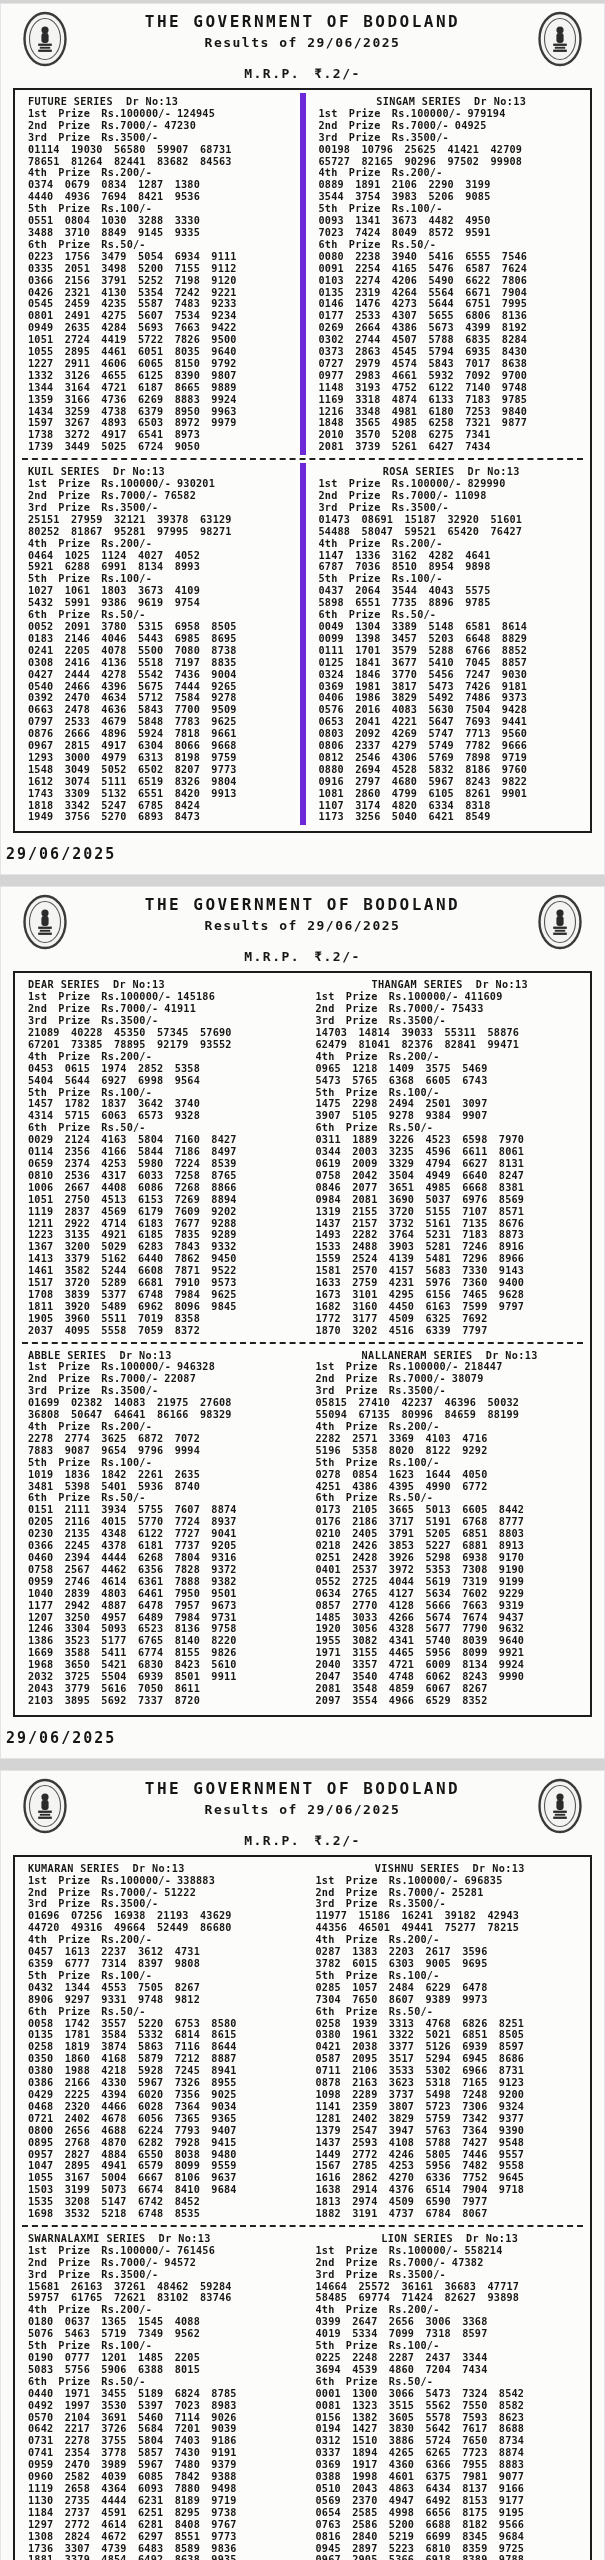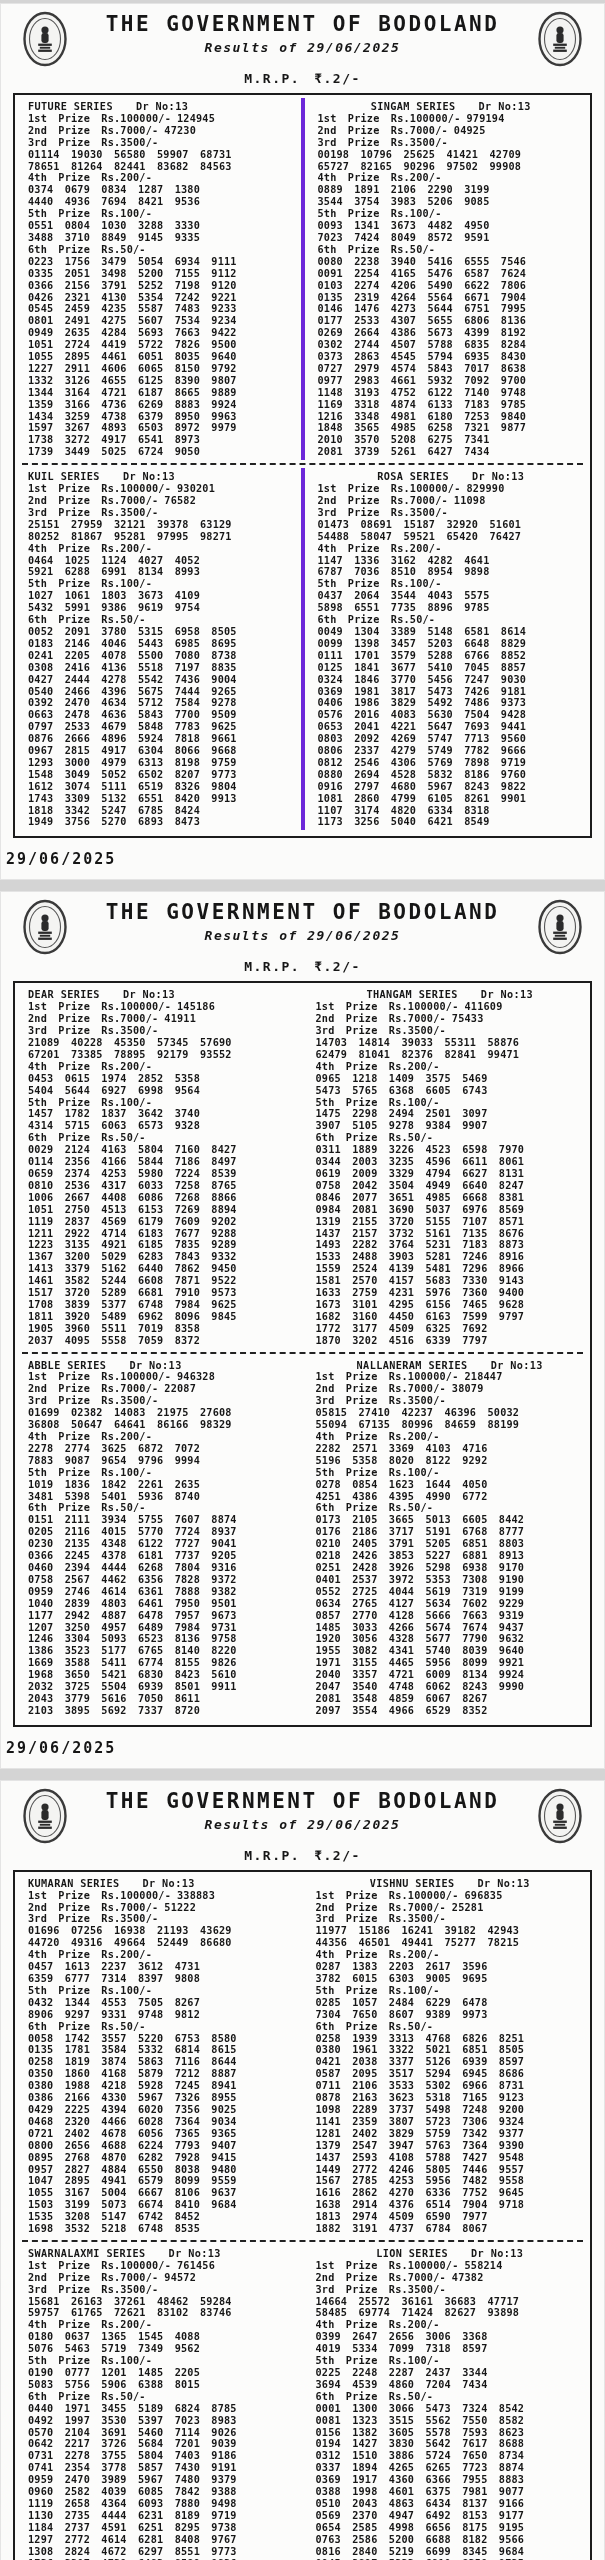--- a/index.html
+++ b/index.html
@@ -9,34 +9,34 @@
     font-family:"DejaVu Sans Mono","Liberation Mono",monospace;
     font-weight:bold;
     color:#161616;
     -webkit-font-smoothing:antialiased;
   }
   #doc-root{display:block;width:605px;padding:3px 0 6px;}
   .ticket{background:#fbfbfa;padding:5px 0 2px;box-shadow:0 0 0 1px #e4e4e4 inset;}
   .ticket + .ticket{margin-top:11px;}
   .ticket-header{display:flex;align-items:flex-start;justify-content:space-between;padding:3px 22px 0 22px;}
   .header-text{flex:1;text-align:center;padding-top:1px;}
-  .gov-title{font-size:21px;letter-spacing:2.5px;}
-  .results-line{font-size:13px;letter-spacing:1.5px;margin-top:4px;font-style:italic;}
+  .gov-title{font-size:16px;letter-spacing:2.5px;}
+  .results-line{font-size:13px;letter-spacing:1.5px;margin-top:4px;}
   .mrp-line{font-size:13px;letter-spacing:1.5px;margin-top:16px;}
   .mrp-val{margin-left:14px;}
   .emblem{width:46px;height:56px;flex:0 0 auto;position:relative;z-index:2;margin-bottom:-20px;}
   .emblem svg{width:100%;height:100%;display:block;}
   .results-box{border:2.5px solid #1c1c1c;margin:7px 13px 3px 13px;padding:3px 0 6px 0;background:#fcfcfb;}
   .series-row{display:flex;align-items:stretch;}
   .col{flex:1 1 50%;min-width:0;padding:3px 6px 2px 13px;overflow:hidden;}
-  .divided .col + .col{border-left:4px solid #6d28d9;}
+  .divided .col + .col{border-left:6px solid #6d28d9;}
   .line{font-size:10.2px;line-height:11.9px;white-space:nowrap;letter-spacing:0.2px;}
   .num-row,.prize-line{word-spacing:5px;}
   .series-title{letter-spacing:0.4px;}
-  .series-title .dr-no{margin-left:23px;}
+  .series-title .dr-no{margin-left:13px;}
   .series-title.centered{text-align:center;}
   .prize-line .win-num{margin-left:6px;}
   .dash-sep{border-top:2px dashed #222;margin:3px 7px 3px 7px;height:0;}
   .footer-date{font-size:15px;letter-spacing:2px;padding:9px 0 10px 6px;}
 </style>
 </head>
 <body>
 
 <main id="doc-root">
     <section class="ticket divided">

